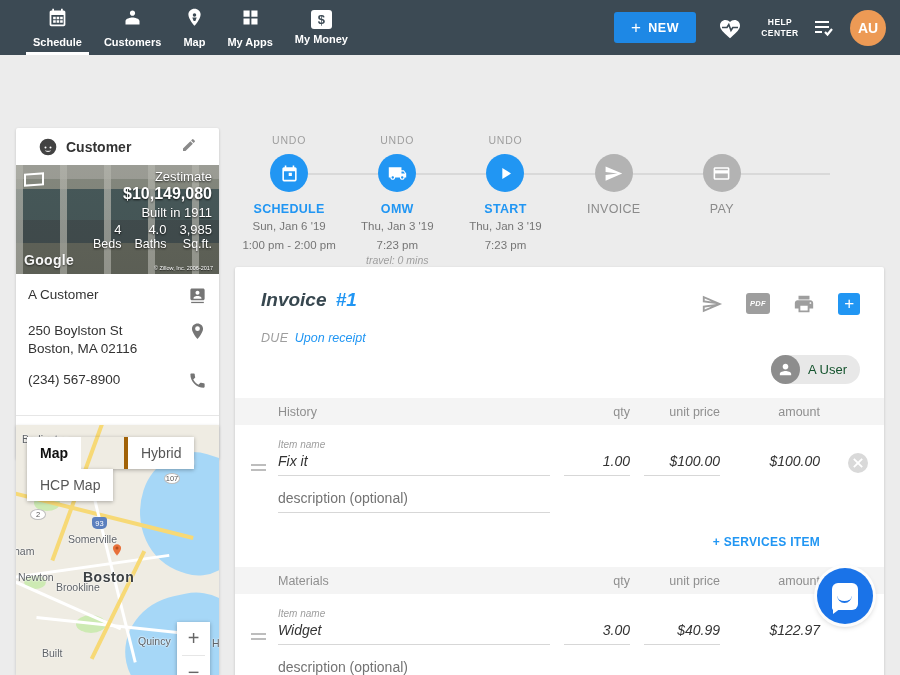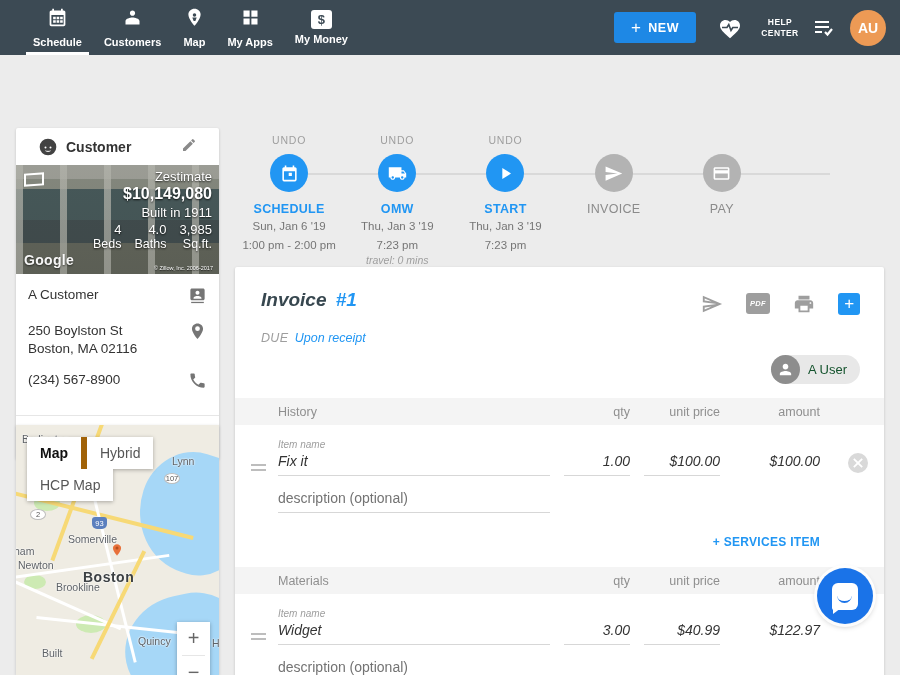--- a/index.html
+++ b/index.html
@@ -76,21 +76,21 @@
   .road.y { background:#f7d976; }
   .maplabel { position:absolute; font-size:10.5px; color:#5f6368; text-shadow:0 0 2px #fff,0 0 2px #fff; white-space:nowrap; }
   .maplabel.big { font-size:14px; font-weight:bold; color:#3c4043; letter-spacing:.5px; }
   .shield { position:absolute; font-size:7.5px; color:#555; background:#fff; border:1px solid #bdbdbd; border-radius:50%; width:16px; height:11px; display:flex; align-items:center; justify-content:center; }
   .shield.i93 { background:#5b7fbe; color:#fff; border:none; border-radius:3px 3px 5px 5px; width:15px; height:12px; }
   .map-pin { position:absolute; width:14px; height:14px; }
   .map-btns { position:absolute; left:11px; top:12px; z-index:5; }
   .btn-row { display:flex; box-shadow:0 1px 4px rgba(0,0,0,.3); width:max-content; }
   .map-btn { background:#fff; font-size:14px; padding:8px 13px; cursor:pointer; color:#565656; }
   .map-btn.sel { font-weight:bold; color:#111; }
-  .map-btn + .map-btn { border-left:6px solid #a16207; }
+  .map-btn + .map-btn { border-left:4px solid #a16207;margin-left:43px; }
   .hcp-btn { margin-top:0px; background:#fff; font-size:14px; color:#565656; padding:8px 13px; width:max-content; box-shadow:0 1px 4px rgba(0,0,0,.3); cursor:pointer; }
   .zoom-ctl { position:absolute; right:9px; bottom:-14px; width:33px; background:#fff; box-shadow:0 1px 4px rgba(0,0,0,.3); z-index:5; }
   .zoom-btn { height:33px; display:flex; align-items:center; justify-content:center; font-size:20px; color:#666; cursor:pointer; }
   .zoom-sep { height:1px; background:#e6e6e6; margin:0 5px; }
 
   
   .main { position:absolute; left:235px; top:128px; width:649px; height:547px; }
   .timeline { position:relative; height:132px; }
   .tl-line { position:absolute; left:54px; right:54px; top:45px; height:2px; background:#d9d9d9; }
   .tl-steps { position:relative; display:flex; }
@@ -309,21 +309,21 @@
       <span class="shield" style="left:148px; top:48px;">107</span>
       <span class="shield" style="left:14px; top:84px;">2</span>
       <span class="shield i93" style="left:76px; top:92px;">93</span>
       <span class="maplabel" style="left:52px; top:108px;">Somerville</span>
       <span class="maplabel" style="left:-2px; top:120px;">ham</span>
       <span class="maplabel big" style="left:67px; top:144px;">Boston</span>
       <svg class="map-pin" style="left:94px; top:118px;" viewBox="0 0 24 24">
           <path fill="#e8703a" d="M12 2C8.13 2 5 5.13 5 8.5c0 5.25 7 13 7 13s7-7.75 7-13C19 5.13 15.87 2 12 2z"></path>
           <circle cx="12" cy="8.5" r="2.6" fill="#b44f1d"></circle>
         </svg>
-      <span class="maplabel" style="left:2px; top:134px;">Newton</span>
+      <span class="maplabel" style="left:2px; top:146px;">Newton</span>
       <span class="maplabel" style="left:40px; top:156px;">Brookline</span>
       <span class="maplabel" style="left:122px; top:210px;">Quincy</span>
       <span class="maplabel" style="left:26px; top:222px;">Built</span>
       <span class="maplabel" style="left:196px; top:212px;">Hi</span>
     </div>
     <div class="map-btns">
       <div class="btn-row">
         <div class="map-btn sel">Map</div>
         <div class="map-btn">Hybrid</div>
       </div>

